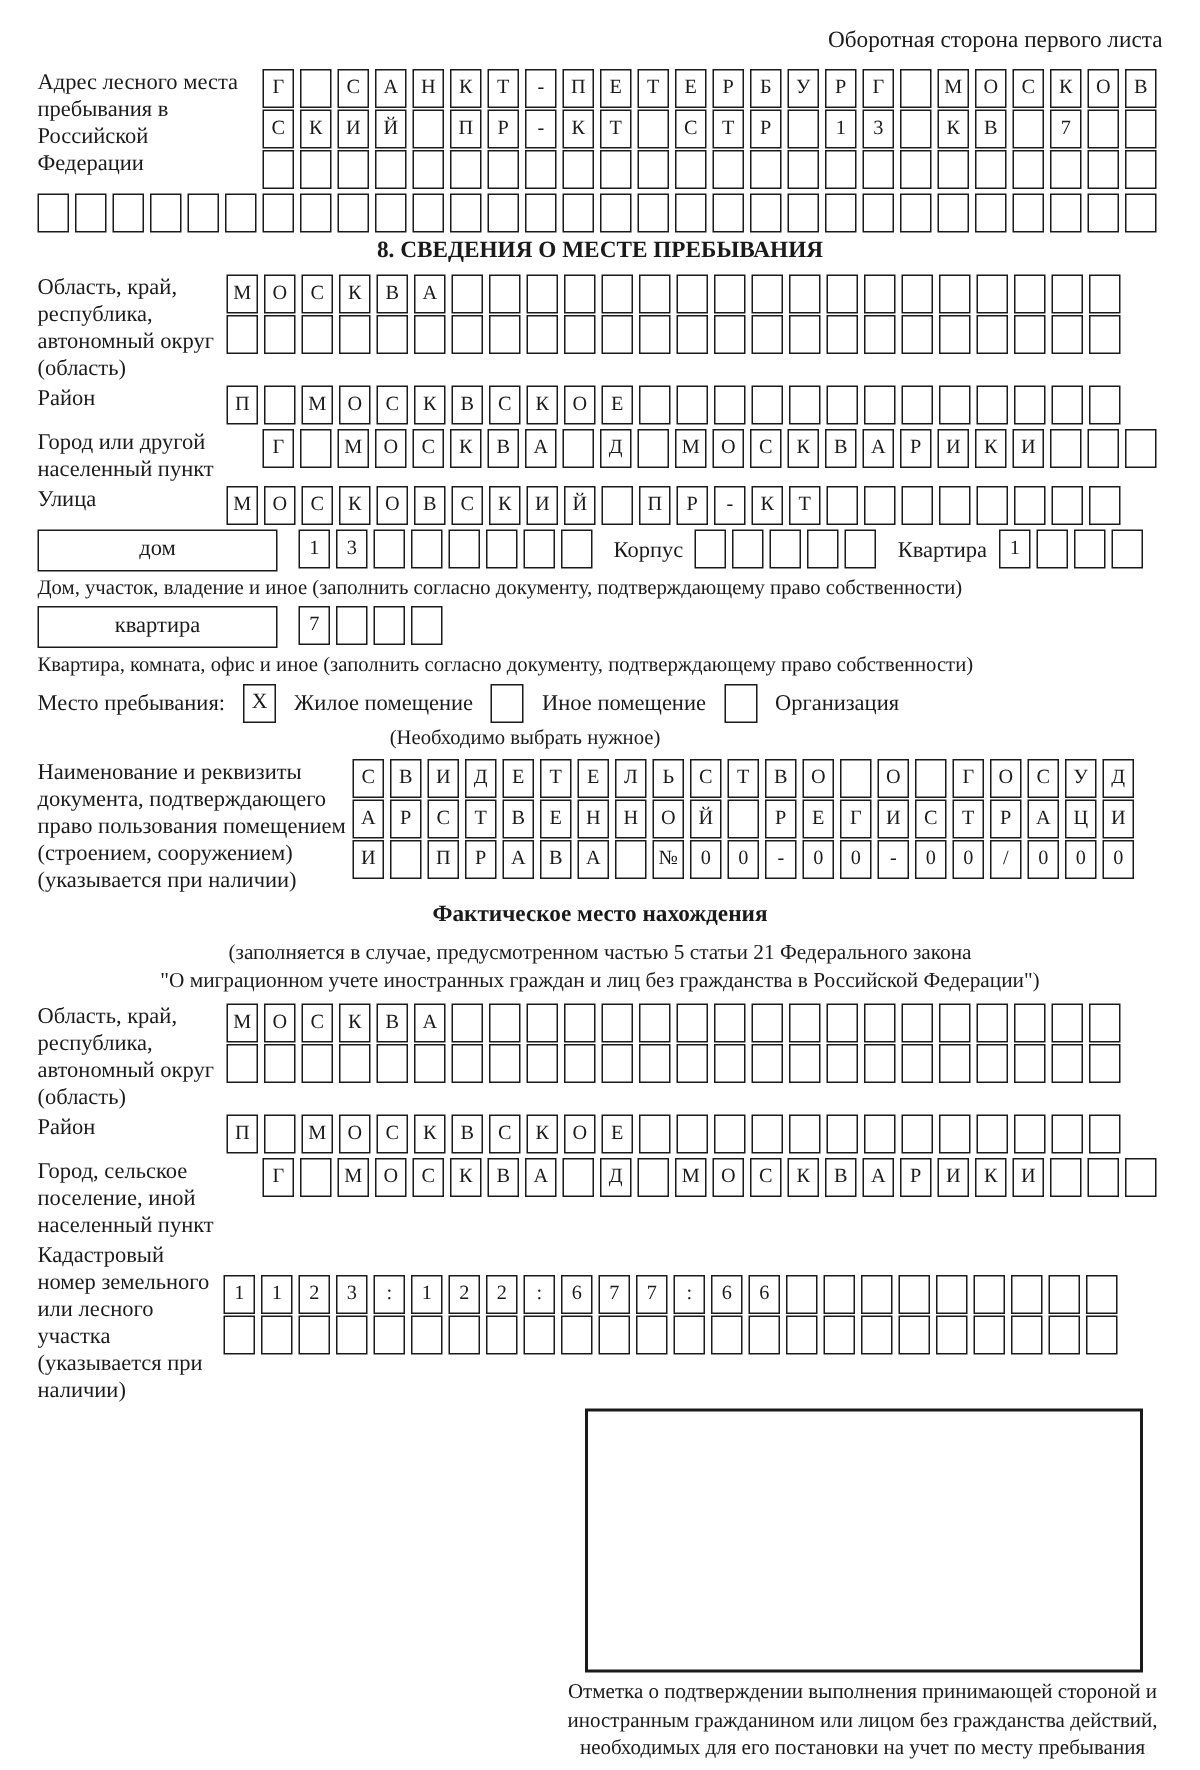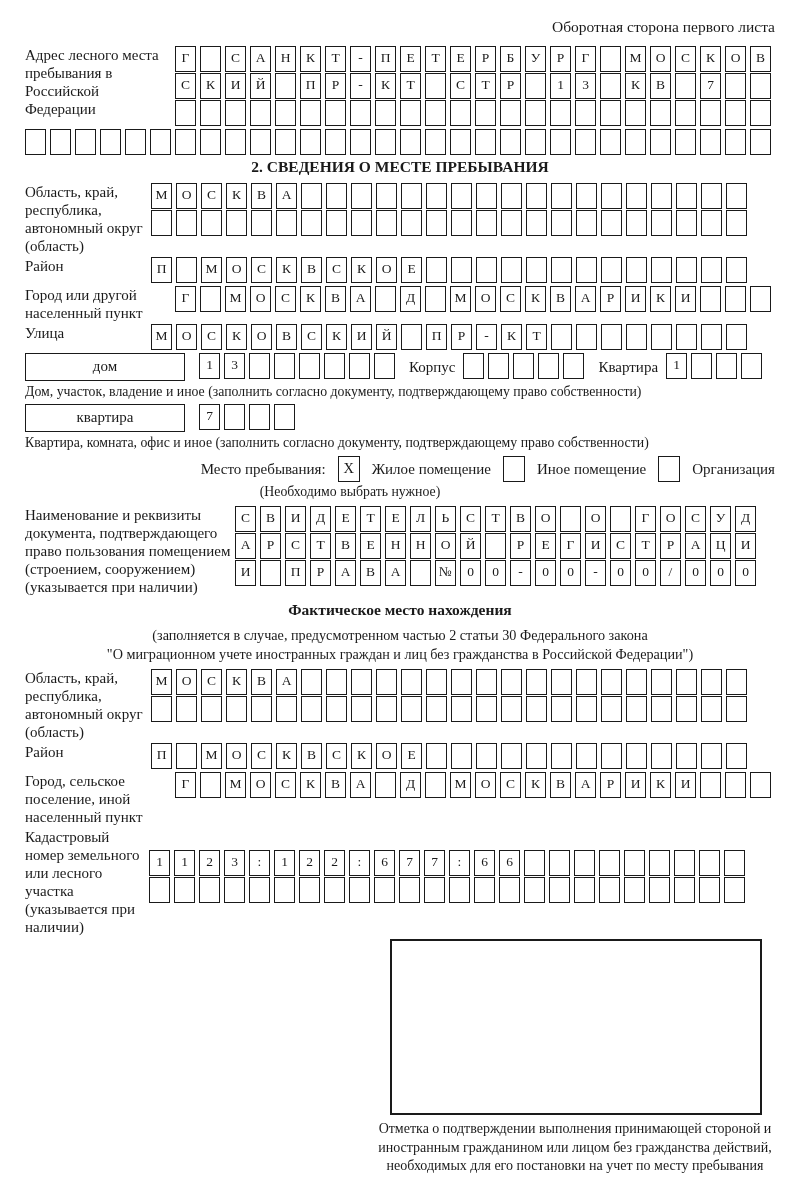--- a/index.html
+++ b/index.html
@@ -21,21 +21,21 @@
         font-size:13.5px;line-height:22px;vertical-align:top;}
   .caption{font-size:13.8px;line-height:18px;margin:1px 0 3px 0;}
   .center{text-align:center;}
   .title{font-weight:bold;font-size:15.5px;line-height:20px;margin:2px 0 6px 0;}
   .houserow{display:flex;align-items:flex-start;margin-bottom:2px;}
   .labelbox{box-sizing:border-box;border:1.6px solid #1a1a1a;height:28px;
             text-align:center;font-size:15px;line-height:25px;margin-right:14px;}
   .hbw{width:160px;}
   .abw{width:160px;}
   .inline-label{font-size:15px;line-height:28px;margin:0 8px 0 10px;white-space:nowrap;}
-  .stayrow{display:flex;align-items:center;margin:4px 0 2px 0;font-size:15px;justify-content:flex-end;}
+  .stayrow{display:flex;align-items:center;margin:4px 0 2px 0;font-size:15px;}
   .cbox{display:inline-block;box-sizing:border-box;width:22px;height:26px;
         border:1.6px solid #1a1a1a;text-align:center;font-size:14.5px;line-height:22px;
         margin:0 12px;flex:0 0 auto;}
   .staynote{width:650px;text-align:center;font-size:13.8px;margin-bottom:6px;}
   .mtcells .crow:first-child{margin-top:22px;}
   .doc-field{margin-bottom:4px;}
   .act-note{font-size:14.2px;line-height:19px;text-align:center;}
   .act-notes{margin-bottom:5px;}
   .stampwrap{margin-top:3px;}
   .stampbox{margin-left:auto;margin-right:13px;width:368px;height:172px;border:2px solid #1a1a1a;}
@@ -54,21 +54,21 @@
     <div class="cells">
         <div class="crow"><span class="cell">Г</span><span class="cell"></span><span class="cell">С</span><span class="cell">А</span><span class="cell">Н</span><span class="cell">К</span><span class="cell">Т</span><span class="cell">-</span><span class="cell">П</span><span class="cell">Е</span><span class="cell">Т</span><span class="cell">Е</span><span class="cell">Р</span><span class="cell">Б</span><span class="cell">У</span><span class="cell">Р</span><span class="cell">Г</span><span class="cell"></span><span class="cell">М</span><span class="cell">О</span><span class="cell">С</span><span class="cell">К</span><span class="cell">О</span><span class="cell">В</span></div>
         <div class="crow"><span class="cell">С</span><span class="cell">К</span><span class="cell">И</span><span class="cell">Й</span><span class="cell"></span><span class="cell">П</span><span class="cell">Р</span><span class="cell">-</span><span class="cell">К</span><span class="cell">Т</span><span class="cell"></span><span class="cell">С</span><span class="cell">Т</span><span class="cell">Р</span><span class="cell"></span><span class="cell">1</span><span class="cell">3</span><span class="cell"></span><span class="cell">К</span><span class="cell">В</span><span class="cell"></span><span class="cell">7</span><span class="cell"></span><span class="cell"></span></div>
         <div class="crow"><span class="cell"></span><span class="cell"></span><span class="cell"></span><span class="cell"></span><span class="cell"></span><span class="cell"></span><span class="cell"></span><span class="cell"></span><span class="cell"></span><span class="cell"></span><span class="cell"></span><span class="cell"></span><span class="cell"></span><span class="cell"></span><span class="cell"></span><span class="cell"></span><span class="cell"></span><span class="cell"></span><span class="cell"></span><span class="cell"></span><span class="cell"></span><span class="cell"></span><span class="cell"></span><span class="cell"></span></div>
       </div>
   </div>
   <div class="cells">
       <div class="crow"><span class="cell"></span><span class="cell"></span><span class="cell"></span><span class="cell"></span><span class="cell"></span><span class="cell"></span><span class="cell"></span><span class="cell"></span><span class="cell"></span><span class="cell"></span><span class="cell"></span><span class="cell"></span><span class="cell"></span><span class="cell"></span><span class="cell"></span><span class="cell"></span><span class="cell"></span><span class="cell"></span><span class="cell"></span><span class="cell"></span><span class="cell"></span><span class="cell"></span><span class="cell"></span><span class="cell"></span><span class="cell"></span><span class="cell"></span><span class="cell"></span><span class="cell"></span><span class="cell"></span><span class="cell"></span></div>
     </div>
 
-  <div class="title center">2. СВЕДЕНИЯ О МЕСТЕ ПРЕБЫВАНИЯ</div>
+  <div class="title center">8. СВЕДЕНИЯ О МЕСТЕ ПРЕБЫВАНИЯ</div>
 
   <div class="field">
     <div class="flabel lw-std">Область, край, республика, автономный округ (область)</div>
     <div class="cells">
         <div class="crow"><span class="cell">М</span><span class="cell">О</span><span class="cell">С</span><span class="cell">К</span><span class="cell">В</span><span class="cell">А</span><span class="cell"></span><span class="cell"></span><span class="cell"></span><span class="cell"></span><span class="cell"></span><span class="cell"></span><span class="cell"></span><span class="cell"></span><span class="cell"></span><span class="cell"></span><span class="cell"></span><span class="cell"></span><span class="cell"></span><span class="cell"></span><span class="cell"></span><span class="cell"></span><span class="cell"></span><span class="cell"></span></div>
         <div class="crow"><span class="cell"></span><span class="cell"></span><span class="cell"></span><span class="cell"></span><span class="cell"></span><span class="cell"></span><span class="cell"></span><span class="cell"></span><span class="cell"></span><span class="cell"></span><span class="cell"></span><span class="cell"></span><span class="cell"></span><span class="cell"></span><span class="cell"></span><span class="cell"></span><span class="cell"></span><span class="cell"></span><span class="cell"></span><span class="cell"></span><span class="cell"></span><span class="cell"></span><span class="cell"></span><span class="cell"></span></div>
       </div>
   </div>
 
   <div class="field">
@@ -131,21 +131,21 @@
     <div class="flabel lw-doc">Наименование и реквизиты документа, подтверждающего право пользования помещением (строением, сооружением) (указывается при наличии)</div>
     <div class="cells">
         <div class="crow"><span class="cell">С</span><span class="cell">В</span><span class="cell">И</span><span class="cell">Д</span><span class="cell">Е</span><span class="cell">Т</span><span class="cell">Е</span><span class="cell">Л</span><span class="cell">Ь</span><span class="cell">С</span><span class="cell">Т</span><span class="cell">В</span><span class="cell">О</span><span class="cell"></span><span class="cell">О</span><span class="cell"></span><span class="cell">Г</span><span class="cell">О</span><span class="cell">С</span><span class="cell">У</span><span class="cell">Д</span></div>
         <div class="crow"><span class="cell">А</span><span class="cell">Р</span><span class="cell">С</span><span class="cell">Т</span><span class="cell">В</span><span class="cell">Е</span><span class="cell">Н</span><span class="cell">Н</span><span class="cell">О</span><span class="cell">Й</span><span class="cell"></span><span class="cell">Р</span><span class="cell">Е</span><span class="cell">Г</span><span class="cell">И</span><span class="cell">С</span><span class="cell">Т</span><span class="cell">Р</span><span class="cell">А</span><span class="cell">Ц</span><span class="cell">И</span></div>
         <div class="crow"><span class="cell">И</span><span class="cell"></span><span class="cell">П</span><span class="cell">Р</span><span class="cell">А</span><span class="cell">В</span><span class="cell">А</span><span class="cell"></span><span class="cell">№</span><span class="cell">0</span><span class="cell">0</span><span class="cell">-</span><span class="cell">0</span><span class="cell">0</span><span class="cell">-</span><span class="cell">0</span><span class="cell">0</span><span class="cell">/</span><span class="cell">0</span><span class="cell">0</span><span class="cell">0</span></div>
       </div>
   </div>
 
   <div class="title center">Фактическое место нахождения</div>
   <div class="act-notes">
-    <div class="act-note">(заполняется в случае, предусмотренном частью 2 статьи 30 Федерального закона</div>
+    <div class="act-note">(заполняется в случае, предусмотренном частью 5 статьи 21 Федерального закона</div>
     <div class="act-note">"О миграционном учете иностранных граждан и лиц без гражданства в Российской Федерации")</div>
   </div>
 
   <div class="field">
     <div class="flabel lw-std">Область, край, республика, автономный округ (область)</div>
     <div class="cells">
         <div class="crow"><span class="cell">М</span><span class="cell">О</span><span class="cell">С</span><span class="cell">К</span><span class="cell">В</span><span class="cell">А</span><span class="cell"></span><span class="cell"></span><span class="cell"></span><span class="cell"></span><span class="cell"></span><span class="cell"></span><span class="cell"></span><span class="cell"></span><span class="cell"></span><span class="cell"></span><span class="cell"></span><span class="cell"></span><span class="cell"></span><span class="cell"></span><span class="cell"></span><span class="cell"></span><span class="cell"></span><span class="cell"></span></div>
         <div class="crow"><span class="cell"></span><span class="cell"></span><span class="cell"></span><span class="cell"></span><span class="cell"></span><span class="cell"></span><span class="cell"></span><span class="cell"></span><span class="cell"></span><span class="cell"></span><span class="cell"></span><span class="cell"></span><span class="cell"></span><span class="cell"></span><span class="cell"></span><span class="cell"></span><span class="cell"></span><span class="cell"></span><span class="cell"></span><span class="cell"></span><span class="cell"></span><span class="cell"></span><span class="cell"></span><span class="cell"></span></div>
       </div>
   </div>

